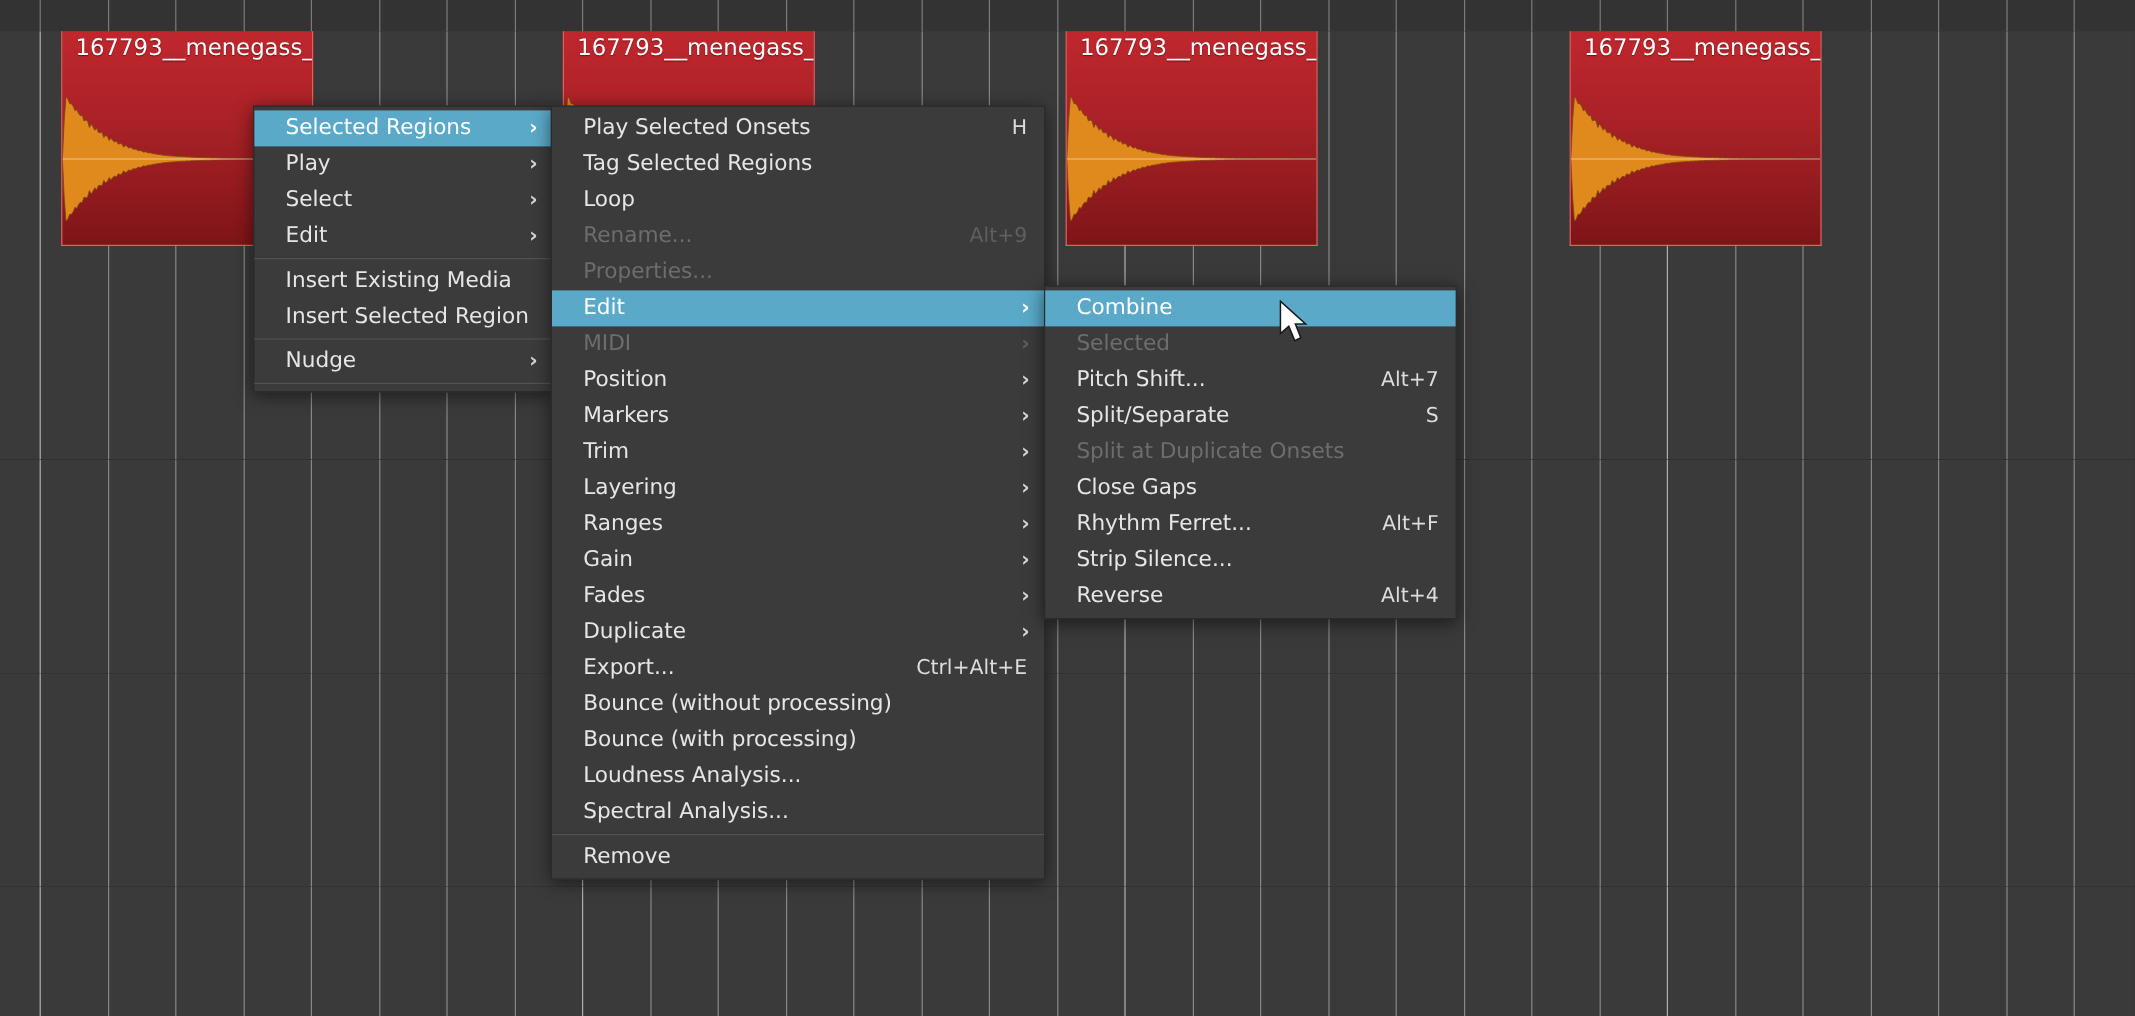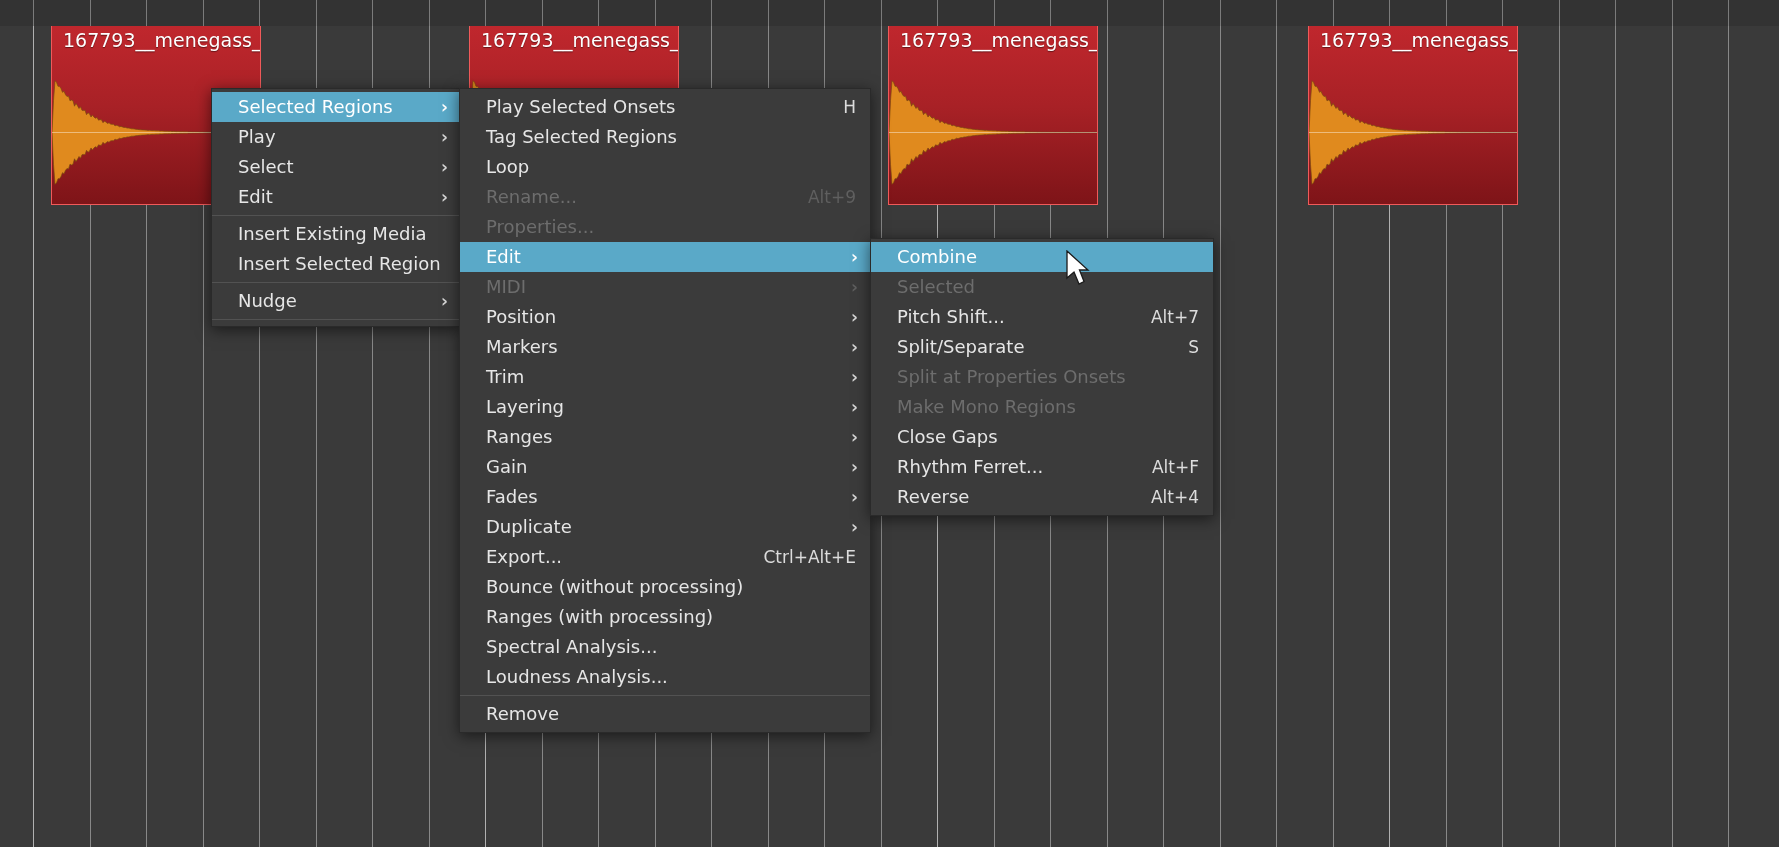--- a/index.html
+++ b/index.html
@@ -437,29 +437,29 @@
     <div class="mi">
       <span class="label">Export...</span>
       <span class="spacer"></span>
       <span class="accel">Ctrl+Alt+E</span>
     </div>
     <div class="mi">
       <span class="label">Bounce (without processing)</span>
       <span class="spacer"></span>
     </div>
     <div class="mi">
-      <span class="label">Ranges (with processing)</span>
+      <span class="label">Bounce (with processing)</span>
+      <span class="spacer"></span>
+    </div>
+    <div class="mi">
+      <span class="label">Loudness Analysis...</span>
       <span class="spacer"></span>
     </div>
     <div class="mi">
       <span class="label">Spectral Analysis...</span>
-      <span class="spacer"></span>
-    </div>
-    <div class="mi">
-      <span class="label">Loudness Analysis...</span>
       <span class="spacer"></span>
     </div>
     <div class="sep"></div>
     <div class="mi">
       <span class="label">Remove</span>
       <span class="spacer"></span>
     </div>
   </div>
 
 <div class="menu" id="menu3" style="left:870px;top:238px;width:344px;">
@@ -475,35 +475,35 @@
       <span class="label">Pitch Shift...</span>
       <span class="spacer"></span>
       <span class="accel">Alt+7</span>
     </div>
     <div class="mi">
       <span class="label">Split/Separate</span>
       <span class="spacer"></span>
       <span class="accel">S</span>
     </div>
     <div class="mi dis">
-      <span class="label">Split at Properties Onsets</span>
-      <span class="spacer"></span>
-    </div>
-    <div class="mi dis">
-      <span class="label">Make Mono Regions</span>
+      <span class="label">Split at Duplicate Onsets</span>
       <span class="spacer"></span>
     </div>
     <div class="mi">
       <span class="label">Close Gaps</span>
       <span class="spacer"></span>
     </div>
     <div class="mi">
       <span class="label">Rhythm Ferret...</span>
       <span class="spacer"></span>
       <span class="accel">Alt+F</span>
+    </div>
+    <div class="mi">
+      <span class="label">Strip Silence...</span>
+      <span class="spacer"></span>
     </div>
     <div class="mi">
       <span class="label">Reverse</span>
       <span class="spacer"></span>
       <span class="accel">Alt+4</span>
     </div>
   </div>
 
 <div id="cursor" style="left:1066px;top:250px;">
   <svg width="26" height="38" viewBox="0 0 26 38">

